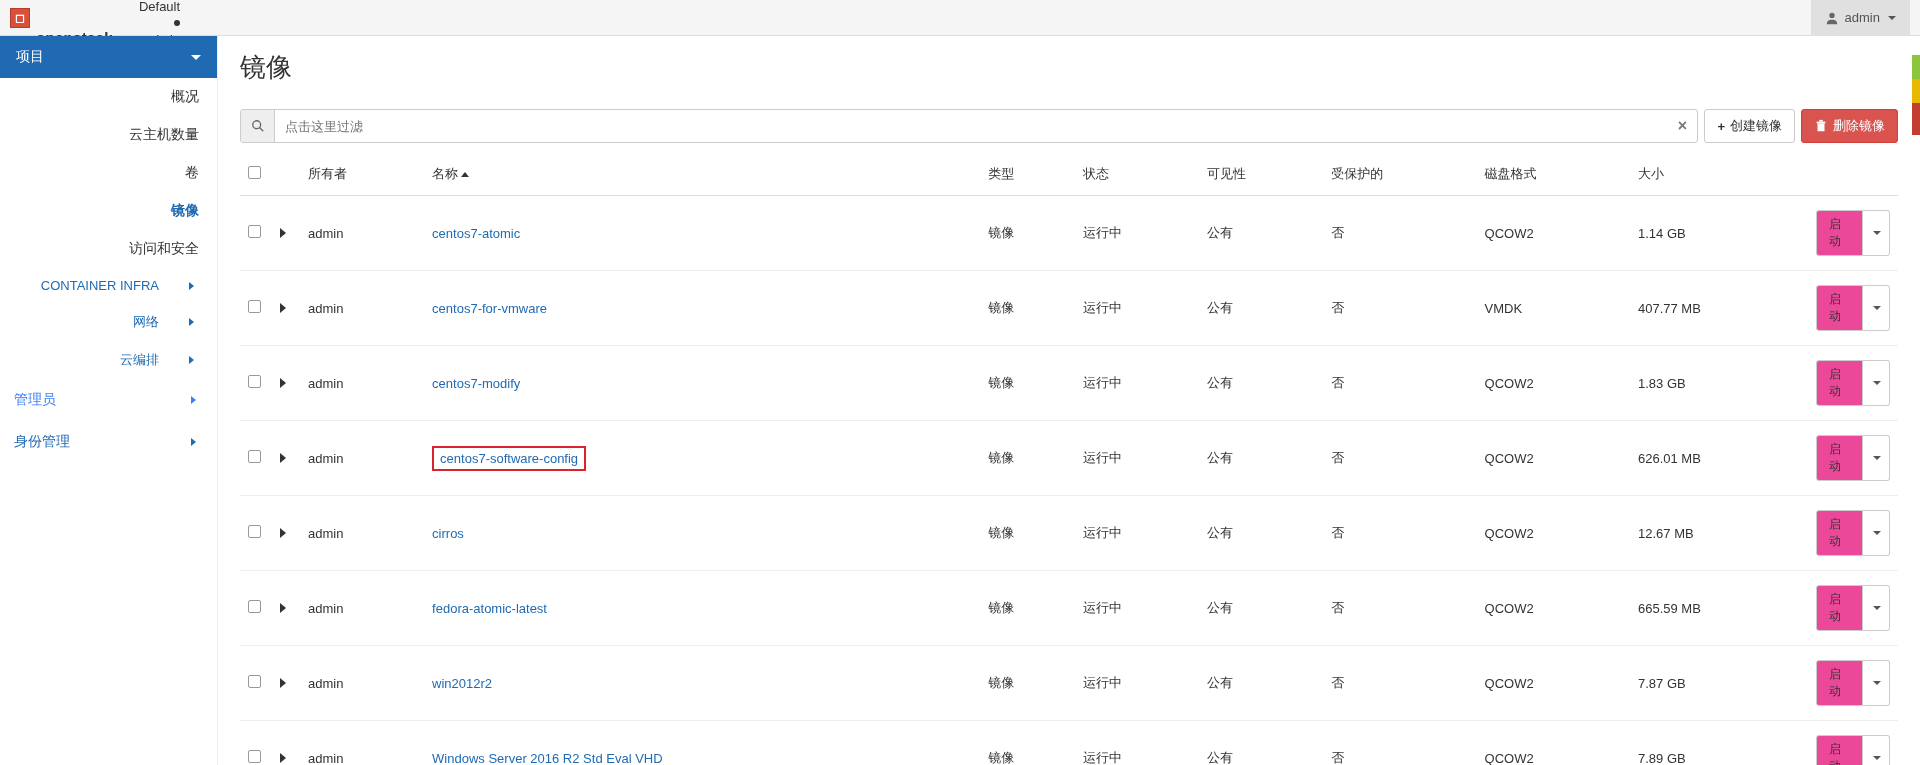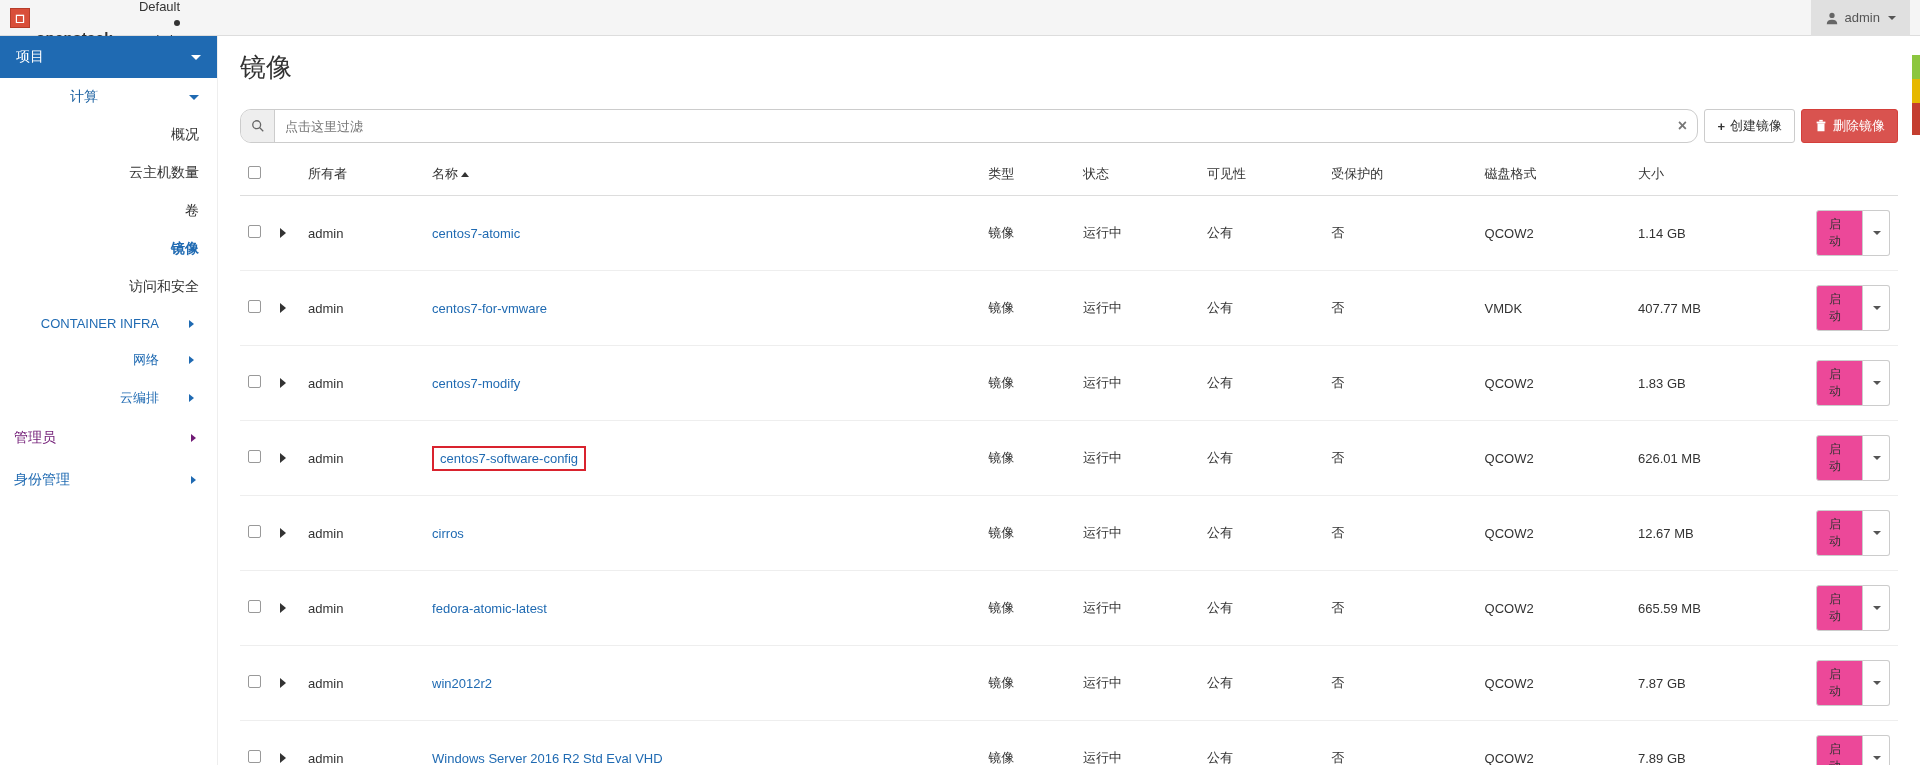--- a/index.html
+++ b/index.html
@@ -21,21 +21,21 @@
 .nav-leaf { text-align: right; padding: 10px 18px; color: #333; cursor: pointer; font-size: 14px; }
 .nav-leaf.active { color: #1f6ab2; font-weight: bold; }
 .nav-section { padding: 10px 18px; color: #1f6ab2; cursor: pointer; font-size: 13px; display: flex; justify-content: space-between; align-items: center; text-align: right; }
 .nav-section .lbl { flex: 1; text-align: right; padding-right: 30px; }
 .chevron { width: 0; height: 0; border-left: 5px solid transparent; border-right: 5px solid transparent; }
 .chevron.down { border-top: 5px solid currentColor; }
 .chevron.right { border-top: 4px solid transparent; border-bottom: 4px solid transparent; border-left: 5px solid currentColor; }
 .content { flex: 1; padding: 14px 22px; }
 h1.page-title { font-size: 26px; font-weight: normal; font-family: Georgia, serif; margin-bottom: 24px; color: #333; }
 .toolbar { display: flex; gap: 6px; margin-bottom: 10px; }
-.search-wrap { flex: 1; display: flex; border: 1px solid #ccc; border-radius: 11px; overflow: hidden; }
+.search-wrap { flex: 1; display: flex; border: 1px solid #ccc; border-radius: 3px; overflow: hidden; }
 .search-icon-box { width: 34px; display: flex; align-items: center; justify-content: center; background: #eee; border-right: 1px solid #ccc; color: #666; }
 .search-input { flex: 1; border: none; padding: 7px 10px; font-size: 13px; outline: none; }
 .clear-btn { width: 30px; display: flex; align-items: center; justify-content: center; color: #777; cursor: pointer; font-size: 16px; font-weight: bold; }
 .btn { display: inline-flex; align-items: center; gap: 5px; padding: 7px 12px; border: 1px solid #ccc; border-radius: 3px; background: #fff; cursor: pointer; font-size: 13px; color: #333; }
 .btn.danger { background: #d9534f; border-color: #d43f3a; color: #fff; }
 table { width: 100%; border-collapse: collapse; }
 th { text-align: left; font-weight: normal; padding: 12px 8px; border-bottom: 1px solid #ddd; font-size: 13px; color: #333; }
 td { padding: 14px 8px; border-bottom: 1px solid #eee; font-size: 13px; vertical-align: middle; }
 td a { color: #1f6ab2; text-decoration: none; }
 .row-checkbox { width: 13px; height: 13px; border: 1px solid #999; border-radius: 2px; display: inline-block; }
@@ -77,42 +77,38 @@
     <span class="caret"></span>
   </div>
 </div>
 
 <div class="container">
   <div class="sidebar">
     <div class="nav-item active-dark">
       <span>项目</span>
       <span class="chevron down"></span>
     </div>
-    <div class="nav-sub">
-      <span>计算</span>
-      <span class="chevron down" style="color:#1f6ab2"></span>
-    </div>
     <div class="nav-leaf">概况</div>
     <div class="nav-leaf">云主机数量</div>
     <div class="nav-leaf">卷</div>
     <div class="nav-leaf active">镜像</div>
     <div class="nav-leaf">访问和安全</div>
     <div class="nav-section">
       <span class="lbl">CONTAINER INFRA</span>
       <span class="chevron right"></span>
     </div>
     <div class="nav-section">
       <span class="lbl">网络</span>
       <span class="chevron right"></span>
     </div>
     <div class="nav-section">
       <span class="lbl">云编排</span>
       <span class="chevron right"></span>
     </div>
-    <div class="nav-item" style="color:#701a75;padding-left:14px">
+    <div class="nav-item" style="color:#3b82f6;padding-left:14px">
       <span>管理员</span>
       <span class="chevron right"></span>
     </div>
     <div class="nav-item" style="color:#1f6ab2;padding-left:14px">
       <span>身份管理</span>
       <span class="chevron right"></span>
     </div>
   </div>
 
   <div class="content">

